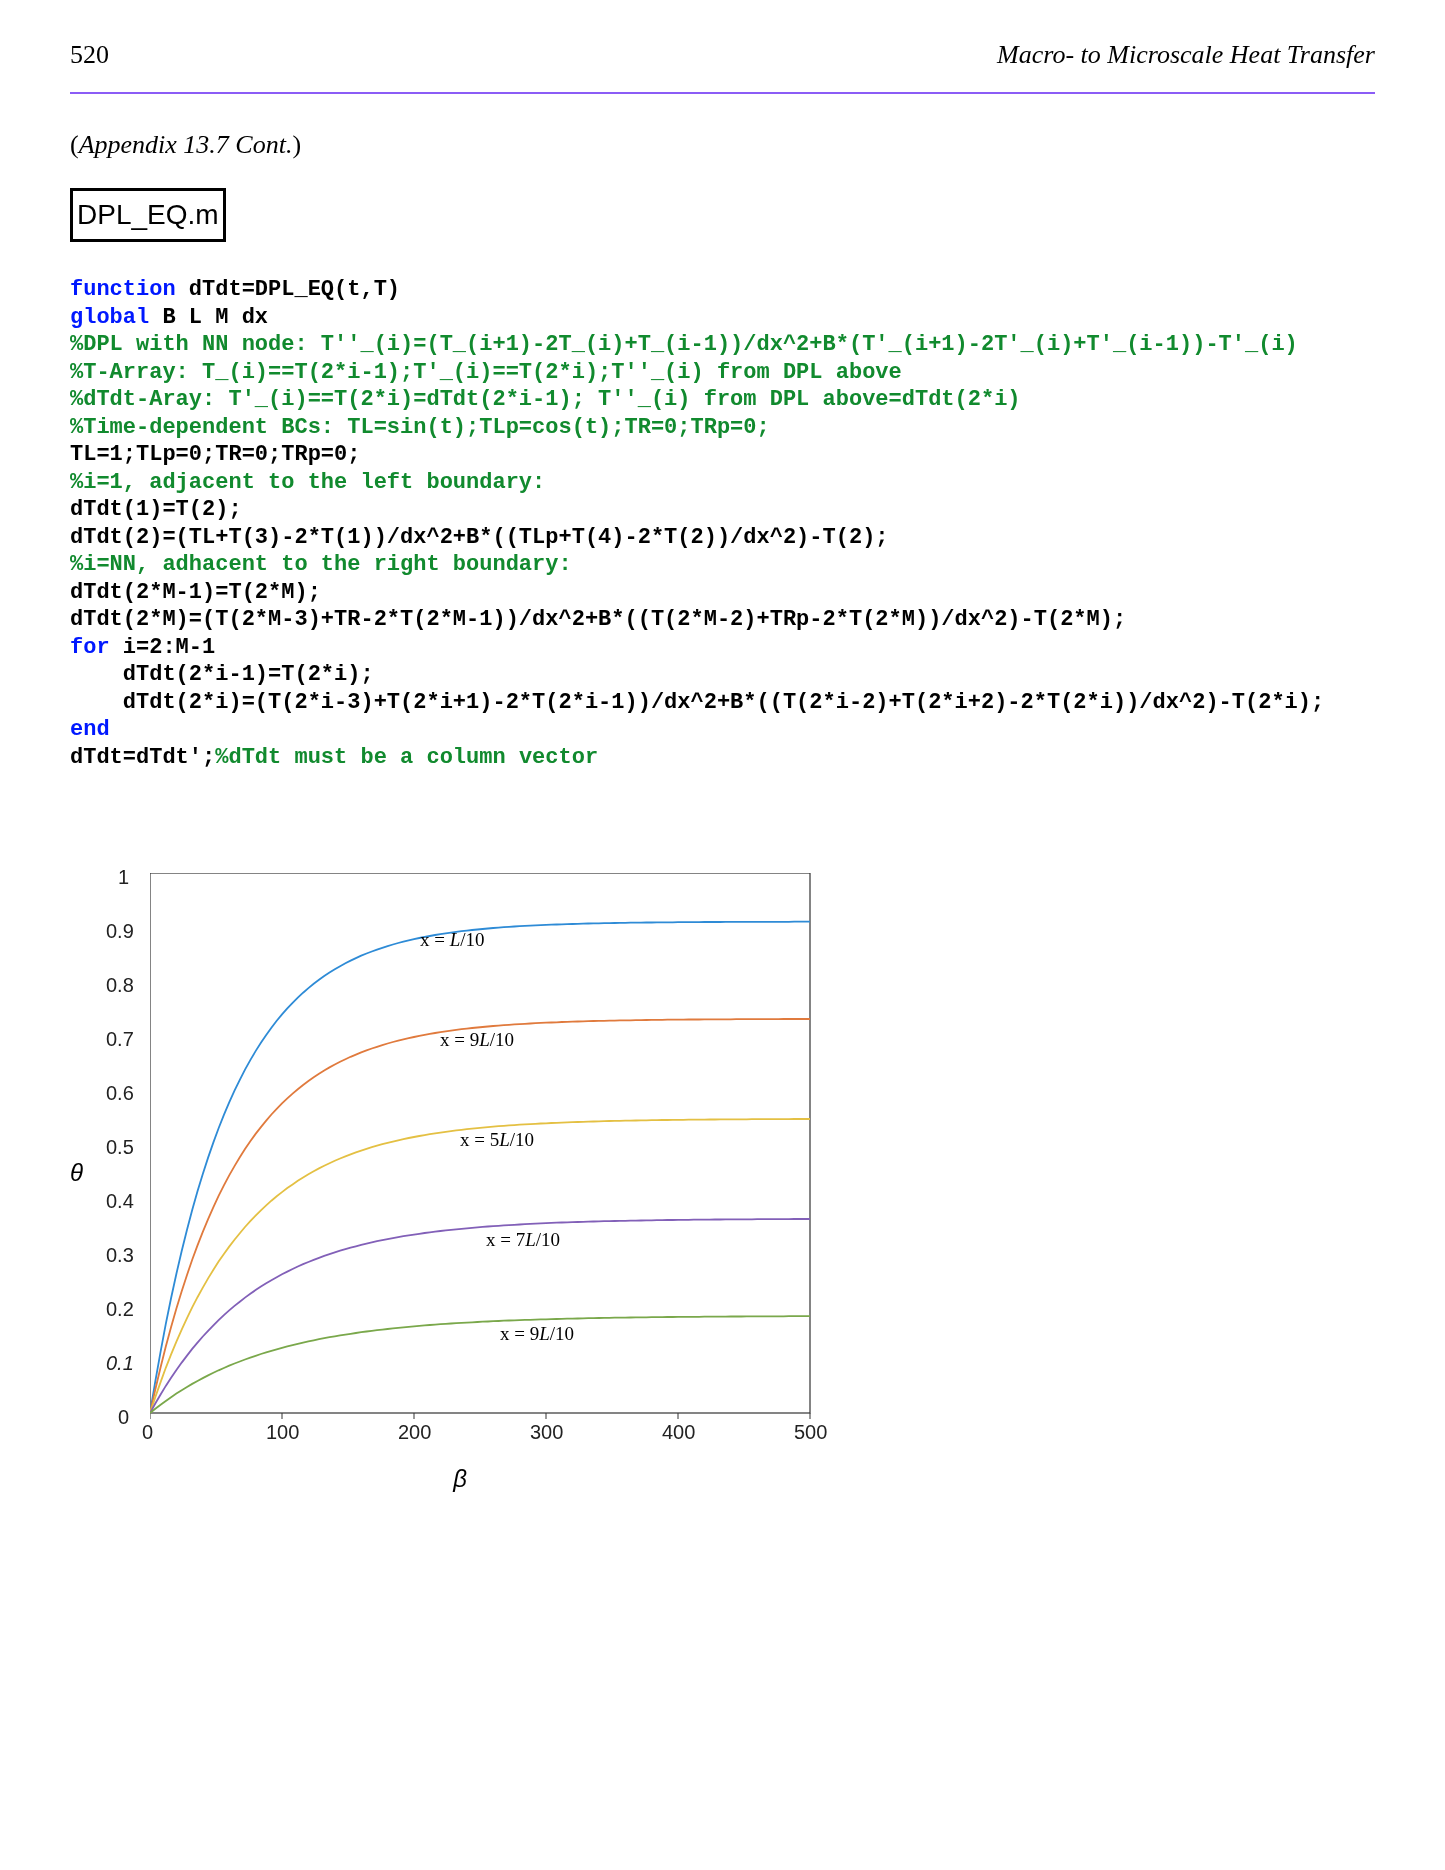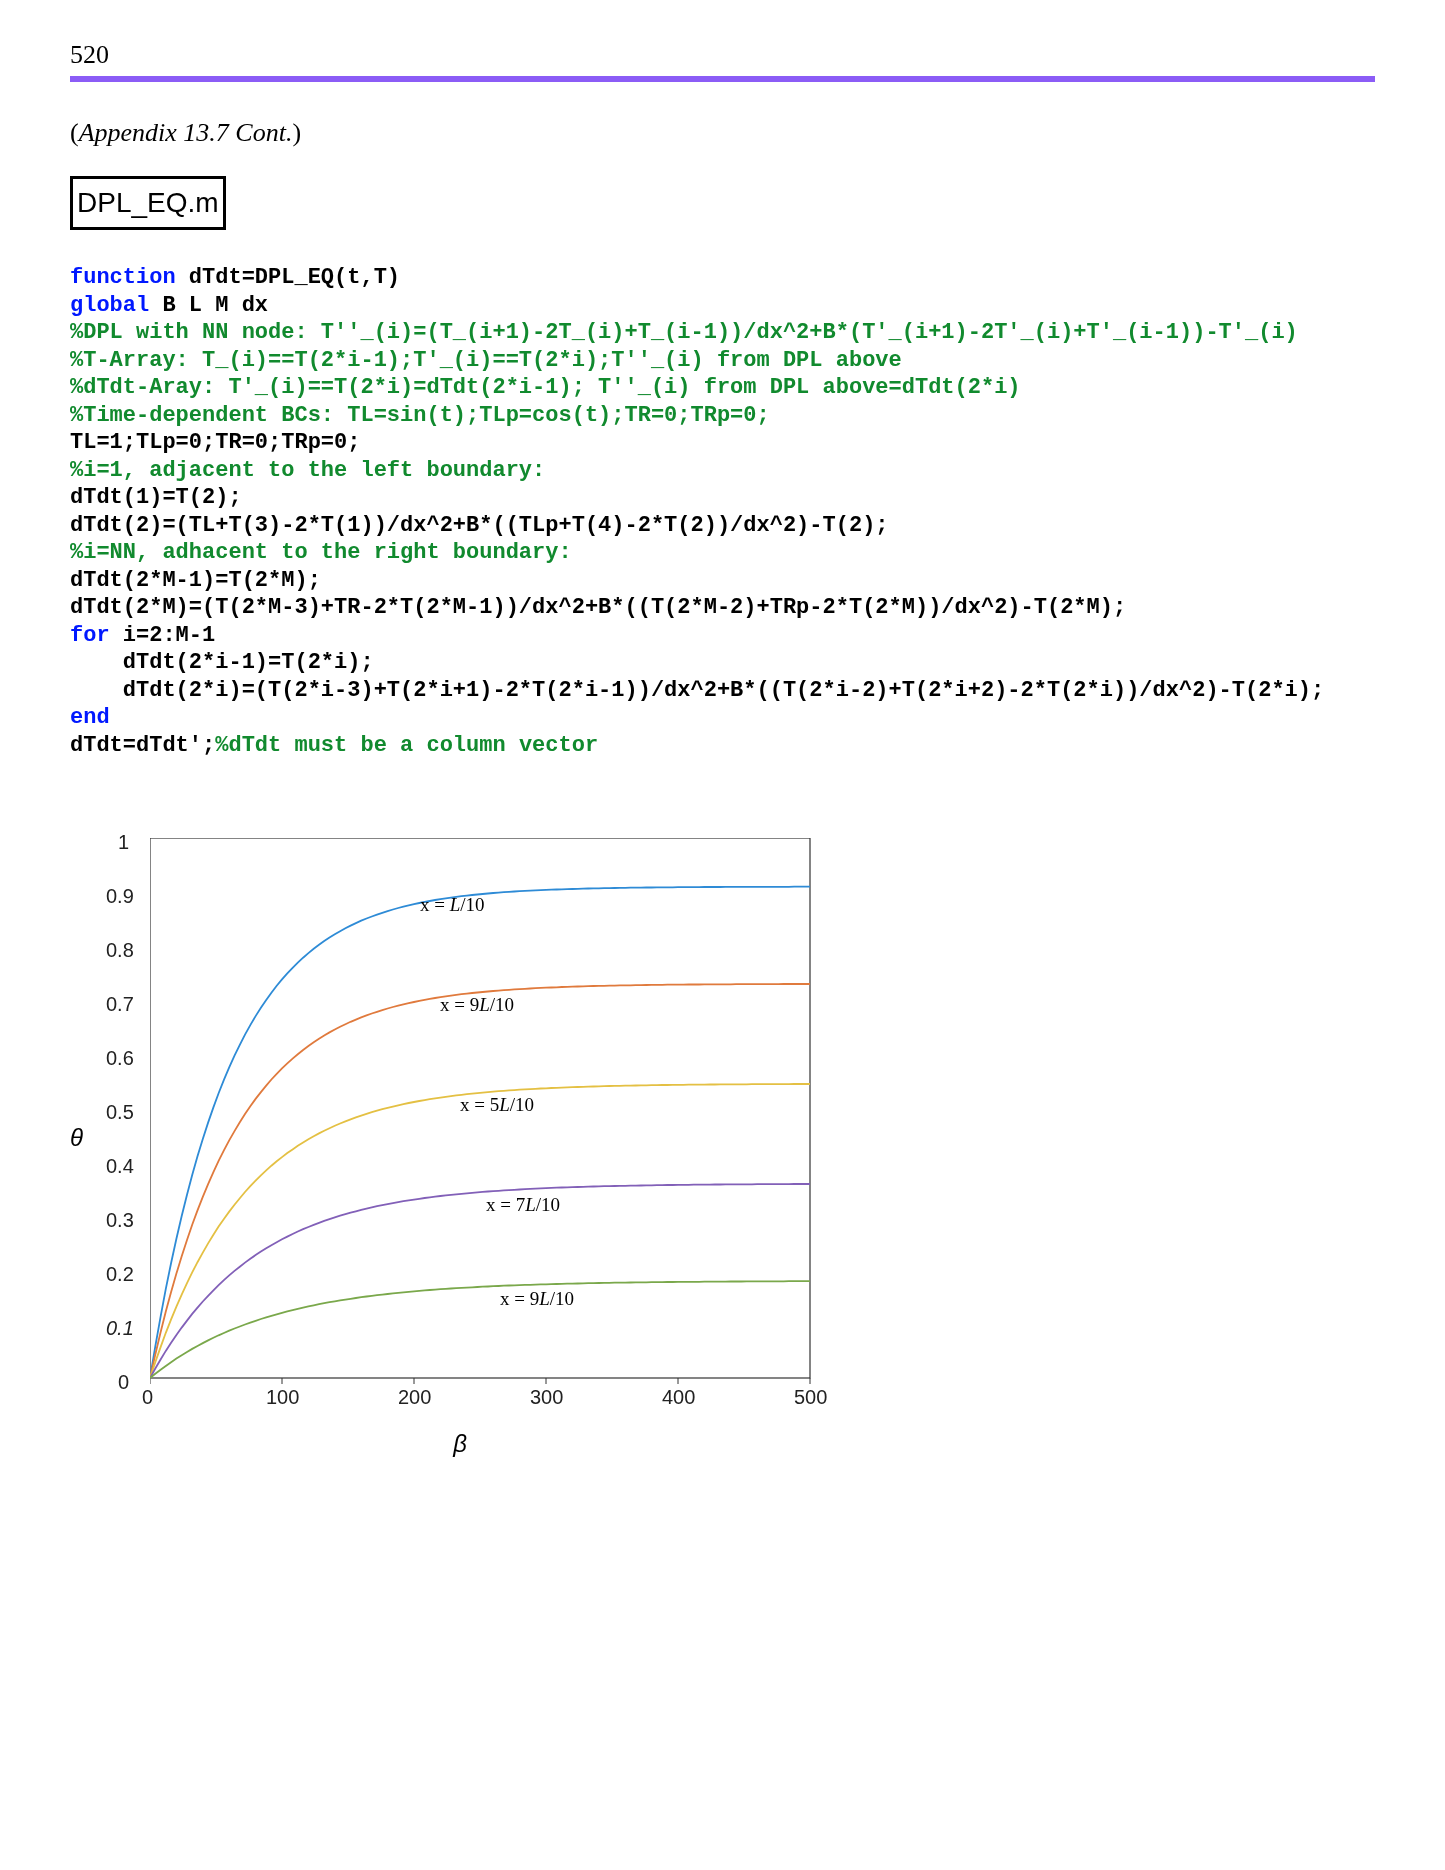--- a/index.html
+++ b/index.html
@@ -11,22 +11,22 @@
     width: 1445px;
   }
   .page {
     padding: 40px 70px 80px 70px;
     box-sizing: border-box;
   }
   .header-row {
     display: flex;
     justify-content: space-between;
     font-size: 26px;
-    border-bottom: 6px solid #8b5cf6;
-    padding-bottom: 6px;
+    border-bottom: 2px solid #8b5cf6;
+    padding-bottom: 22px;
     margin-bottom: 36px;
   }
   .header-right {
     font-style: italic;
   }
   .appendix-line {
     font-size: 26px;
     margin-bottom: 28px;
   }
   .appendix-line .italic {
@@ -39,21 +39,21 @@
     font-family: Arial, Helvetica, sans-serif;
     font-size: 28px;
     margin-bottom: 34px;
   }
   .code-block {
     font-family: "Courier New", Courier, monospace;
     font-size: 22px;
     line-height: 1.25;
     white-space: pre;
     font-weight: bold;
-    margin-bottom: 69px;
+    margin-bottom: 92px;
   }
   .kw { color: #0018ff; }
   .cm { color: #118a2e; }
   .plain { color: #000; }
   .graph-label-box {
     display: inline-block;
     border: 3px solid #000;
     padding: 8px 18px;
     font-family: Arial, Helvetica, sans-serif;
     font-size: 28px;
@@ -102,20 +102,21 @@
   .series-label .L { font-style: italic; }
   .series-label .eq { font-style: normal; }
 </style>
 </head>
 <body>
 
 <div class="page">
 
   <div class="header-row">
     <span>520</span>
+    <span class="header-right">Macro- to Microscale Heat Transfer</span>
   </div>
 
   <div class="appendix-line">
     <span>(</span><span class="italic">Appendix 13.7 Cont.</span><span>)</span>
   </div>
 
   <div class="filename-box">
     <span>DPL_EQ.m</span>
   </div>
 

